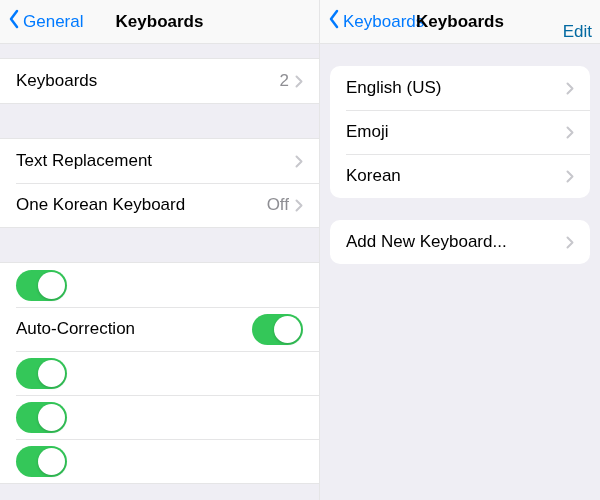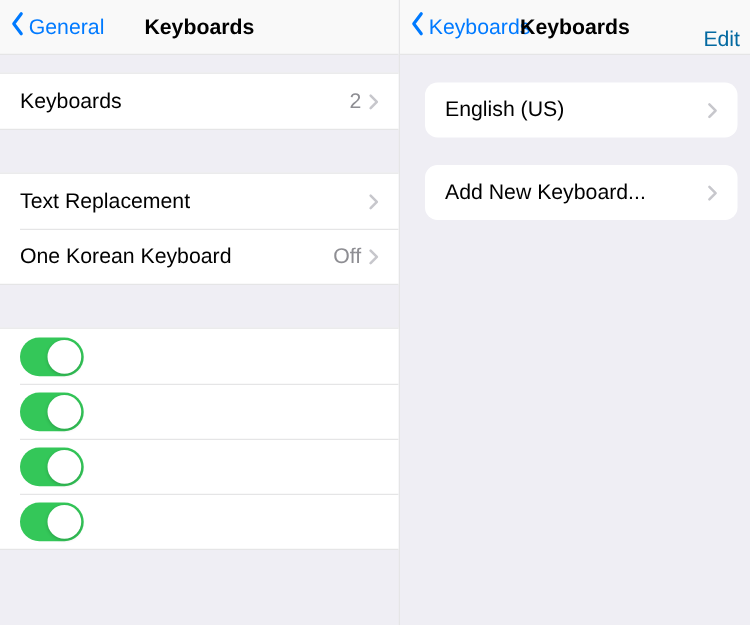--- a/index.html
+++ b/index.html
@@ -39,21 +39,21 @@
   }
   .nav-edit {
     margin-left: auto; color: #0369a1; font-size: 17px; margin-top: 20px;
   }
   .scroll { flex: 1 1 auto; overflow-y: auto; }
   .group {
     margin-top: 34px;
     background: #fff;
   }
   .group-right {
-    margin: 22px 10px 0 20px;
+    margin: 22px 10px 0 10px;
     background: #fff;
     border-radius: 10px;
     overflow: hidden;
   }
   .row {
     min-height: 44px;
     padding: 0 16px;
     display: flex; align-items: center;
     font-size: 17px; color: #000;
     position: relative;
@@ -129,20 +129,24 @@
         </span>
       </div>
     </div>
 
     <div class="group" id="toggle-group">
 
     <div class="row">
           <div class="toggle"></div>
         </div>
         <div class="row">
+          <span class="row-label">Auto-Correction</span>
+          <div class="toggle"></div>
+        </div>
+        <div class="row">
           <div class="toggle"></div>
         </div>
         <div class="row">
           <div class="toggle"></div>
         </div>
         <div class="row">
           <div class="toggle"></div>
         </div>
       </div>
 
@@ -166,20 +170,36 @@
     <div class="group-right" id="kb-list">
 
     <div class="row">
           <span class="row-label">English (US)</span>
           <span class="chevron">
             <svg viewBox="0 0 8 13">
               <polyline points="1.5,1.5 6.5,6.5 1.5,11.5" stroke="#c7c7cc" stroke-width="2" fill="none" stroke-linecap="round" stroke-linejoin="round"></polyline>
             </svg>
           </span>
         </div>
+        <div class="row">
+          <span class="row-label">Emoji</span>
+          <span class="chevron">
+            <svg viewBox="0 0 8 13">
+              <polyline points="1.5,1.5 6.5,6.5 1.5,11.5" stroke="#c7c7cc" stroke-width="2" fill="none" stroke-linecap="round" stroke-linejoin="round"></polyline>
+            </svg>
+          </span>
+        </div>
+        <div class="row">
+          <span class="row-label">Korean</span>
+          <span class="chevron">
+            <svg viewBox="0 0 8 13">
+              <polyline points="1.5,1.5 6.5,6.5 1.5,11.5" stroke="#c7c7cc" stroke-width="2" fill="none" stroke-linecap="round" stroke-linejoin="round"></polyline>
+            </svg>
+          </span>
+        </div>
       </div>
     <div class="group-right">
       <div class="row">
         <span class="row-label">Add New Keyboard...</span>
         <span class="chevron">
           <svg viewBox="0 0 8 13">
               <polyline points="1.5,1.5 6.5,6.5 1.5,11.5" stroke="#c7c7cc" stroke-width="2" fill="none" stroke-linecap="round" stroke-linejoin="round"></polyline>
             </svg>
         </span>
       </div>

